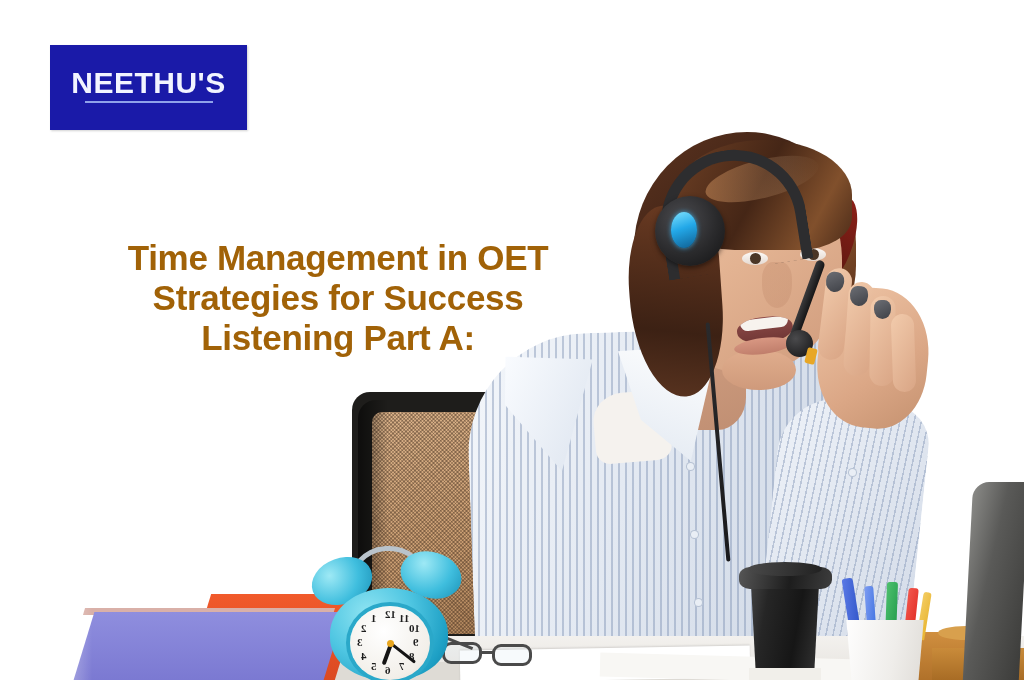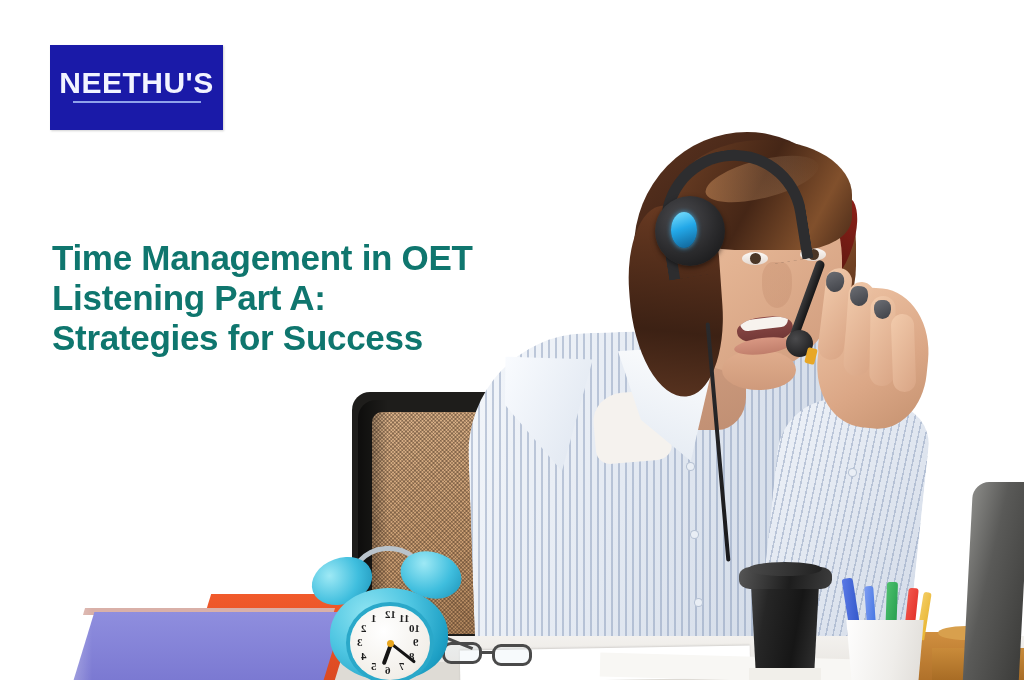--- a/index.html
+++ b/index.html
@@ -13,21 +13,21 @@
   #banner {
     position:relative;
     width:1024px; height:680px;
     background:#ffffff;
     overflow:hidden;
   }
 
   
   #logo {
     position:absolute; left:50px; top:45px;
-    width:173px; height:85px;
+    width:197px; height:85px;
     background:#1a1aa8;
     display:flex; flex-direction:column;
     align-items:center; justify-content:center;
     padding:6px 0 7px;
     box-shadow:1px 1px 2px rgba(0,0,0,.18);
   }
   #logo .l1 {
     color:#f2f4ff; font-weight:bold;
     font-size:30px; line-height:31px;
     letter-spacing:.5px;
@@ -40,25 +40,25 @@
   }
   #logo .l2 {
     color:#f2f4ff; font-weight:bold;
     font-size:23px; line-height:24px;
     letter-spacing:1.4px;
     white-space:nowrap;
   }
 
   
   #title {
-    position:absolute; left:52px; top:238px;
+    position:absolute; left:68px; top:238px;
     width:540px;
-    color:#0f766e;
+    color:#a16207;
     font-size:35px; font-weight:bold;
-    line-height:40px; letter-spacing:-.3px;
+    line-height:40px; letter-spacing:-.3px;text-align:center;
   }
   #title .tline { display:block; white-space:nowrap; }
 
   
   #photo {
     position:absolute; left:0; top:0;
     width:1024px; height:680px;
     pointer-events:none;
   }
 
@@ -626,17 +626,17 @@
     <div class="edge-fade"></div>
   </div>
 
   <div id="logo">
     <div class="l1">NEETHU'S</div>
     <div class="rule"></div>
   </div>
 
   <h1 id="title">
     <span class="tline">Time Management in OET</span>
+    <span class="tline">Strategies for Success</span>
     <span class="tline">Listening Part A:</span>
-    <span class="tline">Strategies for Success</span>
   </h1>
 
 </div>
 
 </body></html>

